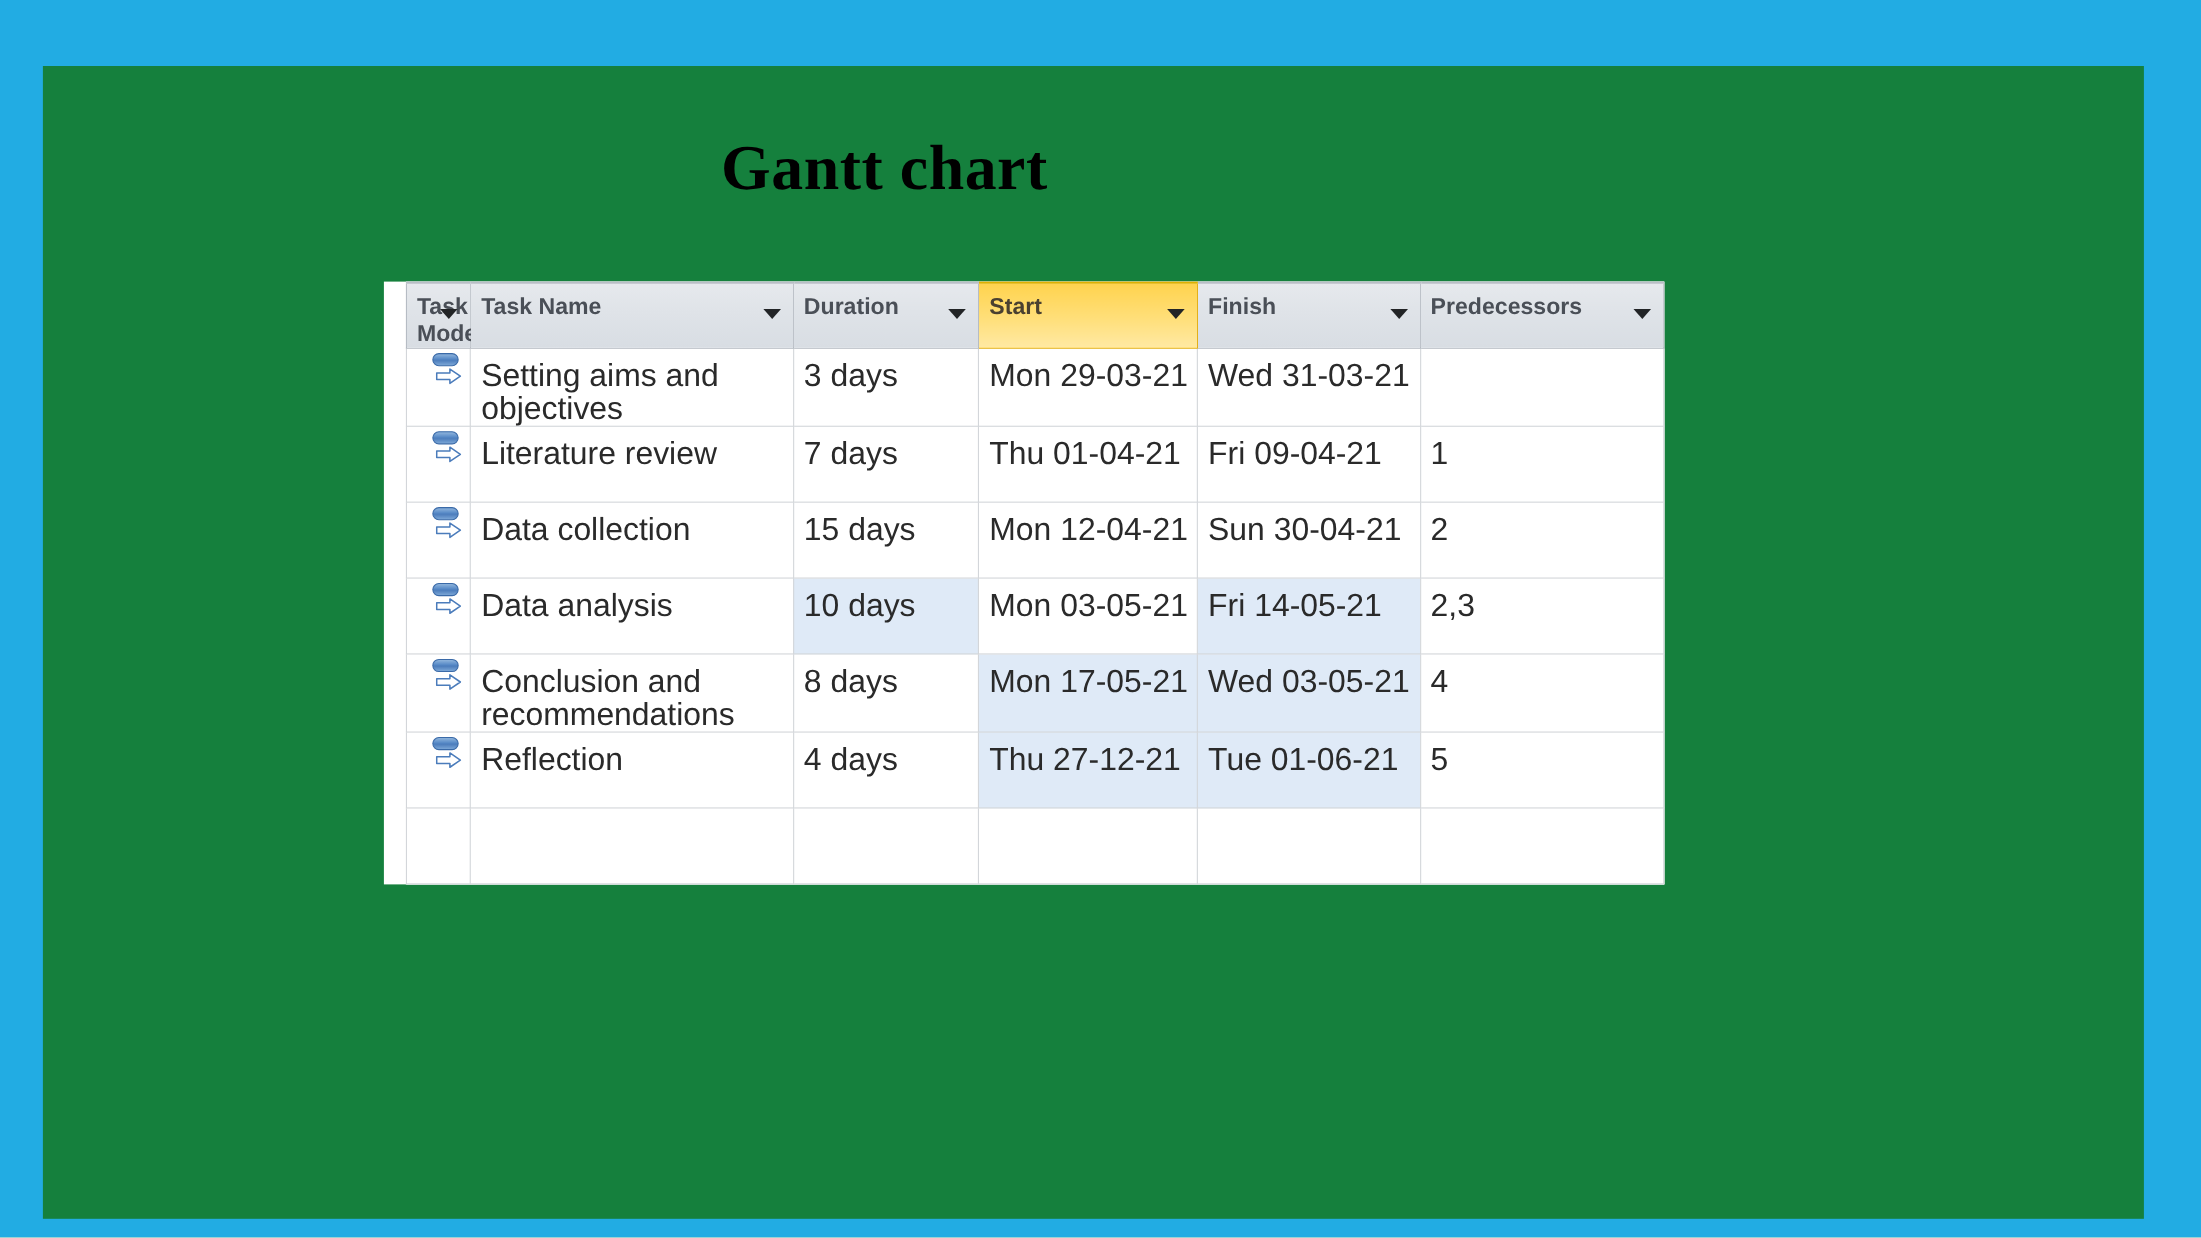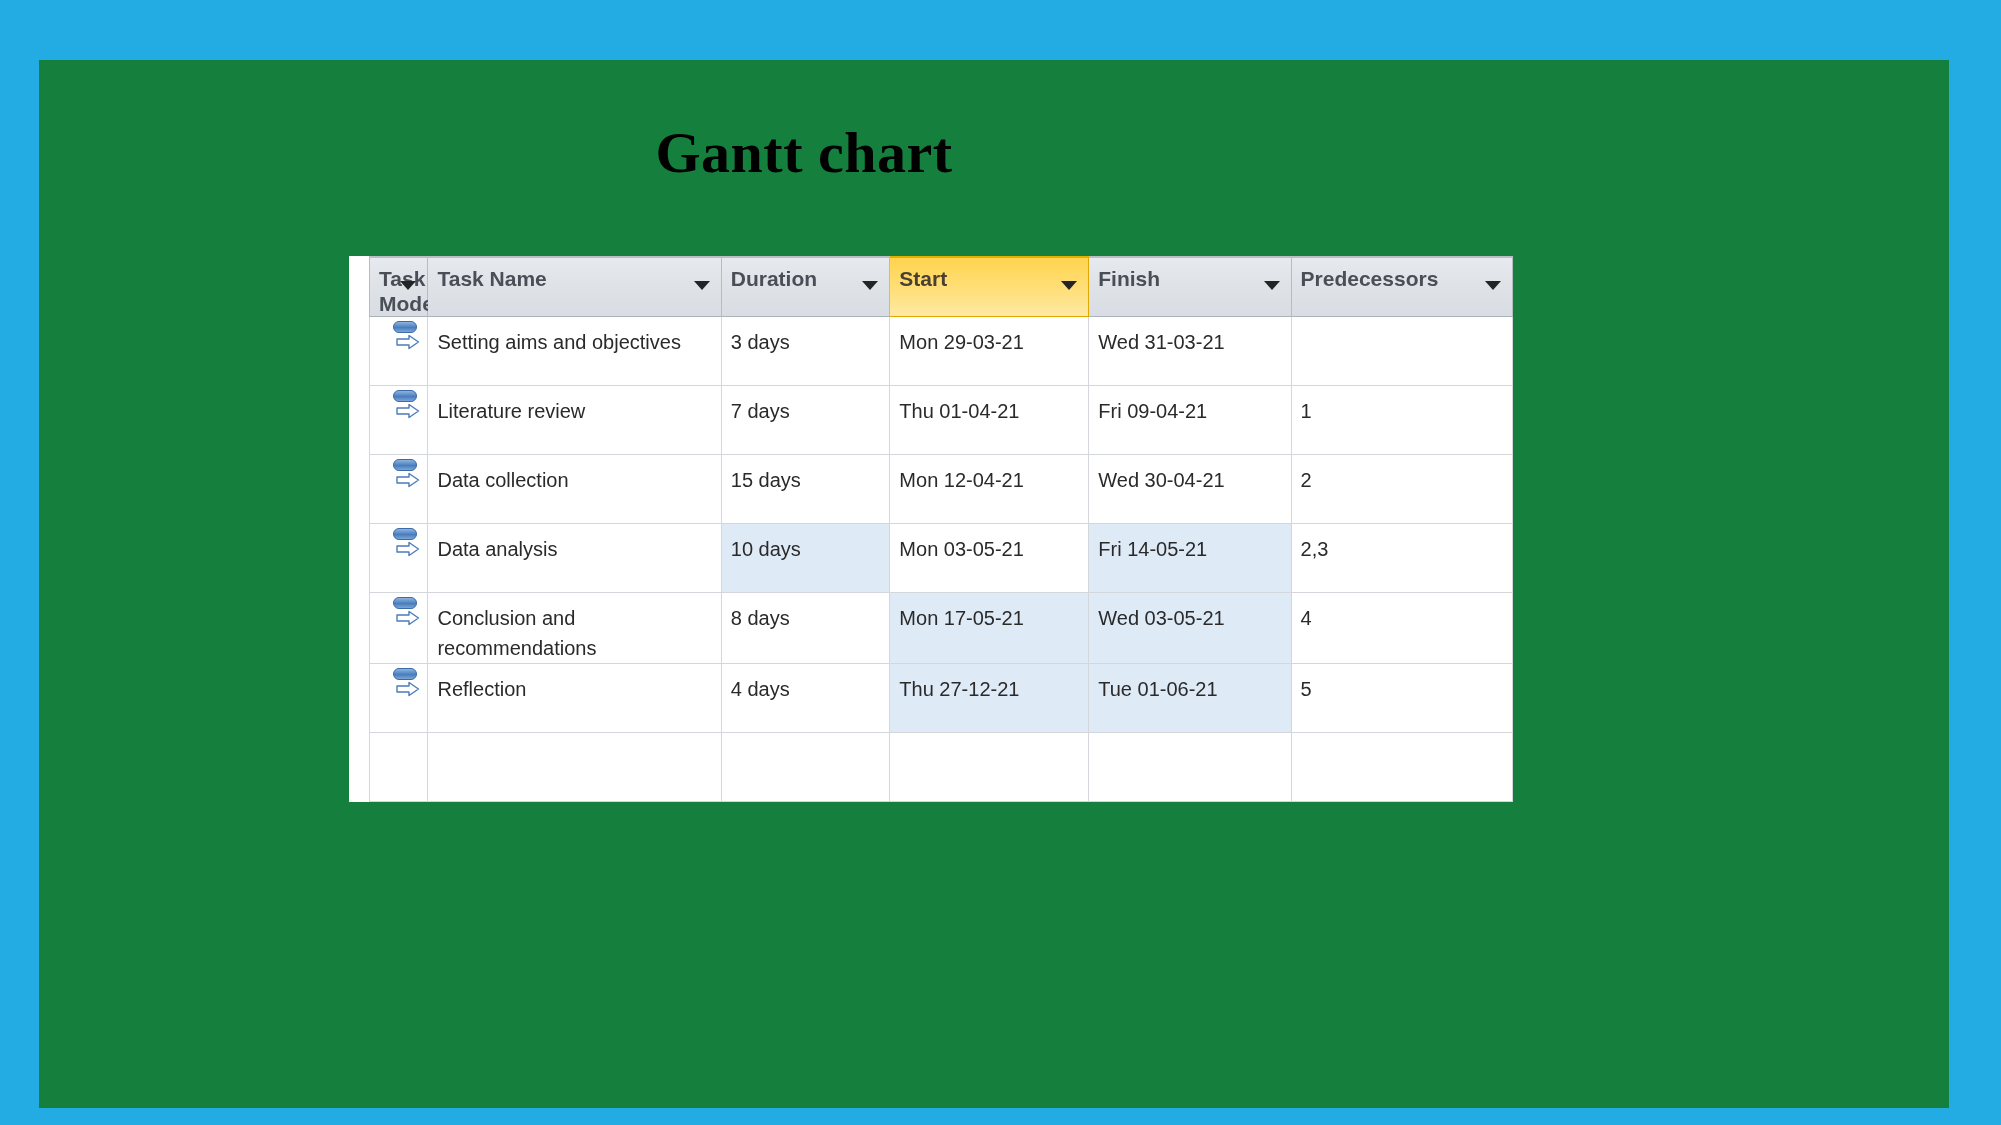--- a/index.html
+++ b/index.html
@@ -95,21 +95,21 @@
     border-left: 8px solid transparent;
     border-right: 8px solid transparent;
     border-top: 9px solid #222426;
   }
 
   
   table.proj tbody td {
     border-right: 1px solid #d3d6da;
     border-bottom: 1px solid #d3d6da;
     padding: 0 0 0 9px;
-    font-size: 20px;
+    font-size: 29px;
     line-height: 30px;
     color: #2a2a2a;
     vertical-align: top;
     background: #ffffff;
     height: 68px;
   }
   table.proj tbody td:first-child {
     border-left: 1px solid #d3d6da;
   }
   table.proj tbody td.shade { background: #dfeaf7; }
@@ -264,21 +264,21 @@
               <td class="name-cell">
                 <span class="cell-txt">Data collection</span>
               </td>
               <td>
                 <span class="cell-txt">15 days</span>
               </td>
               <td>
                 <span class="cell-txt">Mon 12-04-21</span>
               </td>
               <td>
-                <span class="cell-txt">Wed 30-04-21</span>
+                <span class="cell-txt">Sun 30-04-21</span>
               </td>
               <td>
                 <span class="cell-txt">2</span>
               </td>
             </tr>
             <tr>
               <td class="mode-cell">
                 <div class="mode-icon">
                   <span class="pill"></span>
                   <svg class="arrow" viewBox="0 0 24 16" xmlns="http://www.w3.org/2000/svg">

